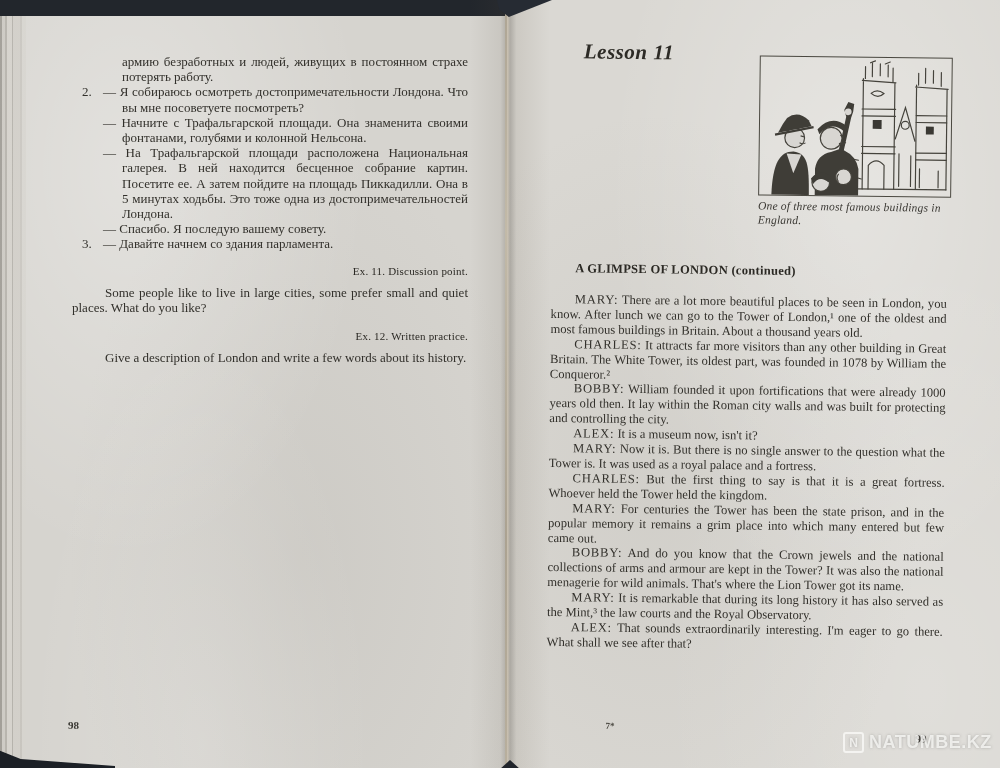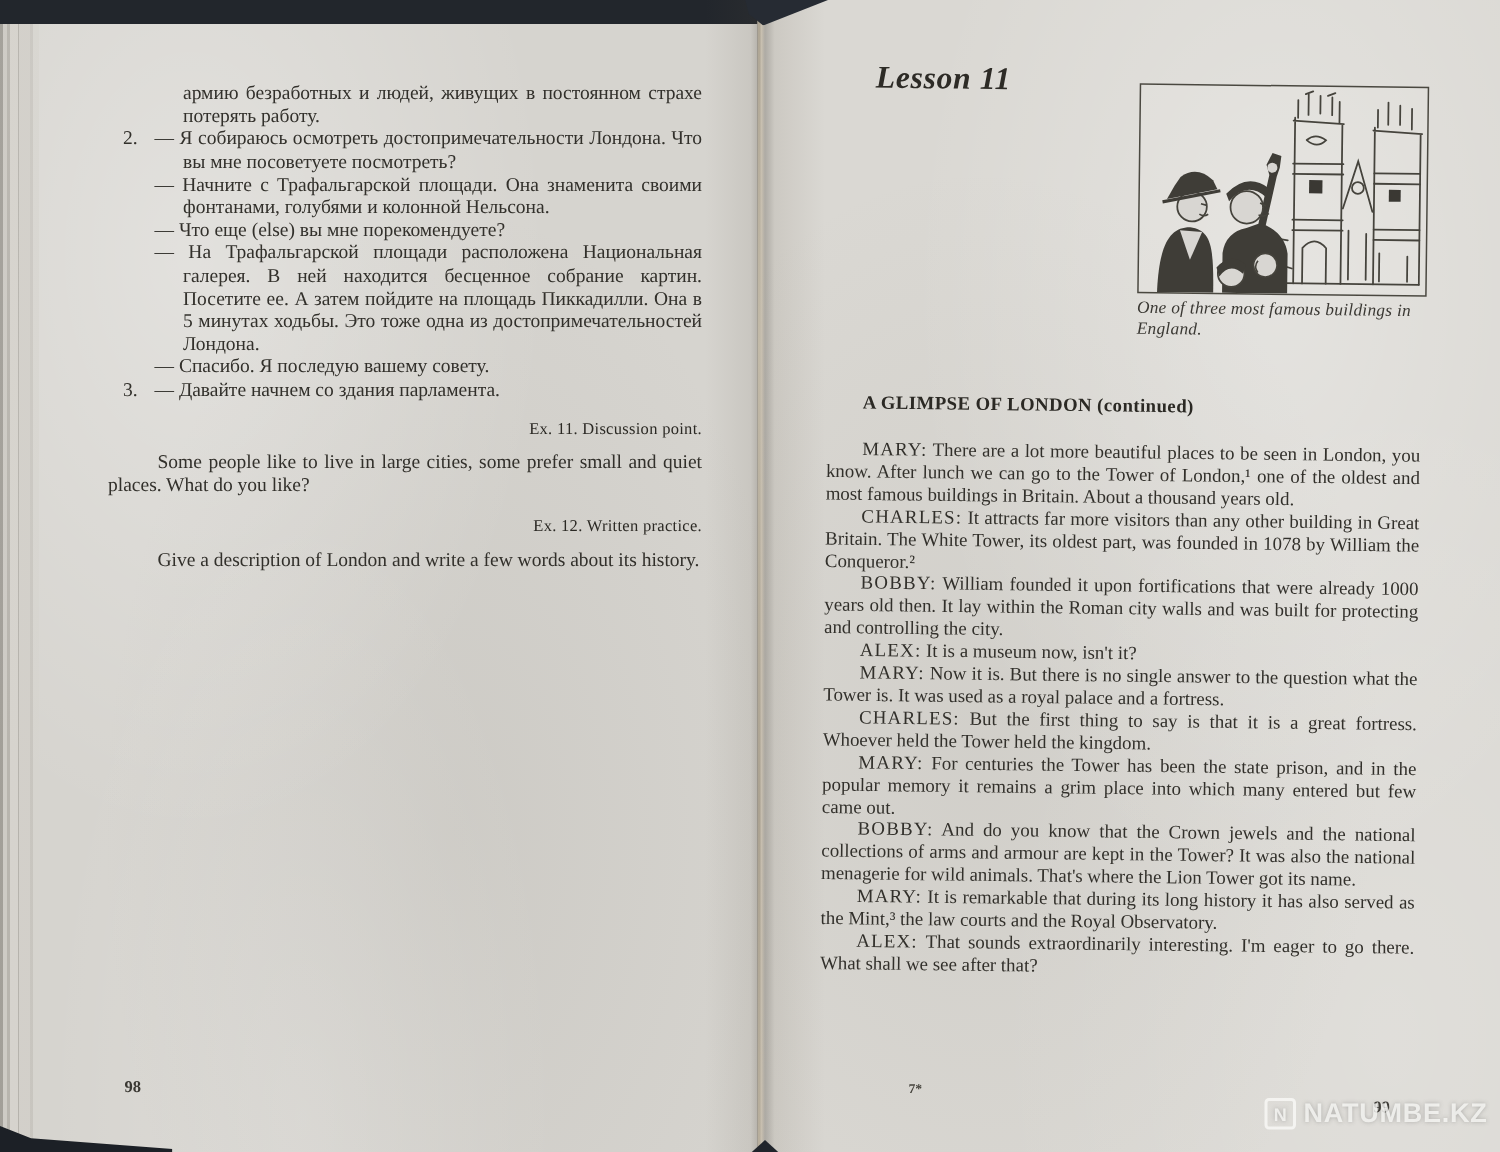--- a/index.html
+++ b/index.html
@@ -79,21 +79,21 @@
   }
   .cont-line{margin:0 0 0 50px;}
   .dlg-entry{position:relative;padding-left:50px;text-indent:-19px;margin:0;}
   .dlg-num{position:absolute;left:10px;top:0;text-indent:0;}
   .ex-head{
     margin:13px 0 7px 33px;font-size:11px;line-height:13px;
     font-weight:400;letter-spacing:0.2px;text-align:right;color:#2b2924;
   }
   .lp-para{margin:0;text-indent:33px;}
   .pageno{position:absolute;font-size:11px;font-weight:700;color:#3a3833;}
-  .pageno-left{left:83px;top:703px;}
+  .pageno-left{left:68px;top:703px;}
 
   
   .rp-rot{
     position:absolute;left:554px;top:40px;width:396px;height:722px;
     transform:rotate(0.7deg);transform-origin:0 0;
     font-size:12.6px;line-height:14.9px;
   }
   .lesson-title{
     position:absolute;left:30px;top:4px;
     font-size:21px;font-weight:700;font-style:italic;letter-spacing:0.5px;color:#2d2b26;
@@ -145,21 +145,20 @@
 
     <div class="lp-content">
       <p class="cont-line">армию безработных и людей, живущих в постоянном страхе потерять работу.</p>
 
       <div class="dlg">
 
           <p class="dlg-entry"><span class="dlg-num">2.</span><span>— Я собираюсь осмотреть достопримечательности Лондона. Что вы мне посоветуете посмотреть?</span></p>
 
           <p class="dlg-entry"><span class="dlg-num"></span><span>— Начните с Трафальгарской площади. Она знаменита своими фонтанами, голубями и колонной Нельсона.</span></p>
 
-          <p class="dlg-entry"><span class="dlg-num"></span><span>— Что еще (else) вы мне порекомендуете?</span></p>
 
           <p class="dlg-entry"><span class="dlg-num"></span><span>— На Трафальгарской площади расположена Национальная галерея. В ней находится бесценное собрание картин. Посетите ее. А затем пойдите на площадь Пиккадилли. Она в 5 минутах ходьбы. Это тоже одна из достопримечательностей Лондона.</span></p>
 
           <p class="dlg-entry"><span class="dlg-num"></span><span>— Спасибо. Я последую вашему совету.</span></p>
 
           <p class="dlg-entry"><span class="dlg-num">3.</span></p>
 
 
           <p class="dlg-entry"><span class="dlg-num"></span><span>— Давайте начнем со здания парламента.</span></p>
         </div>

